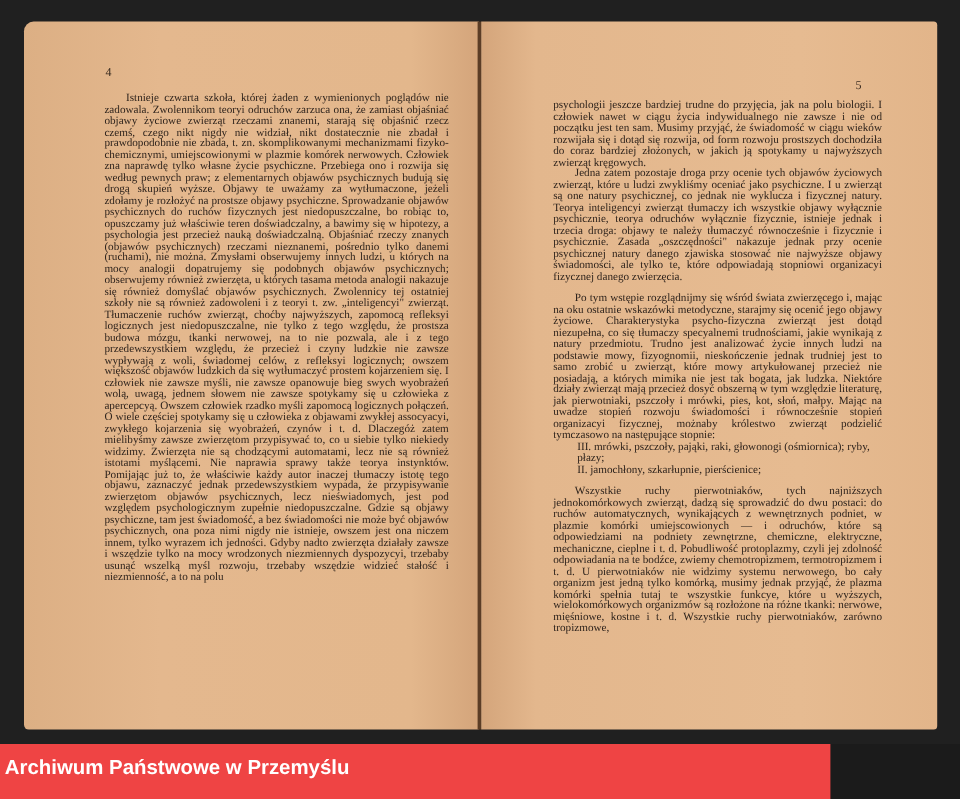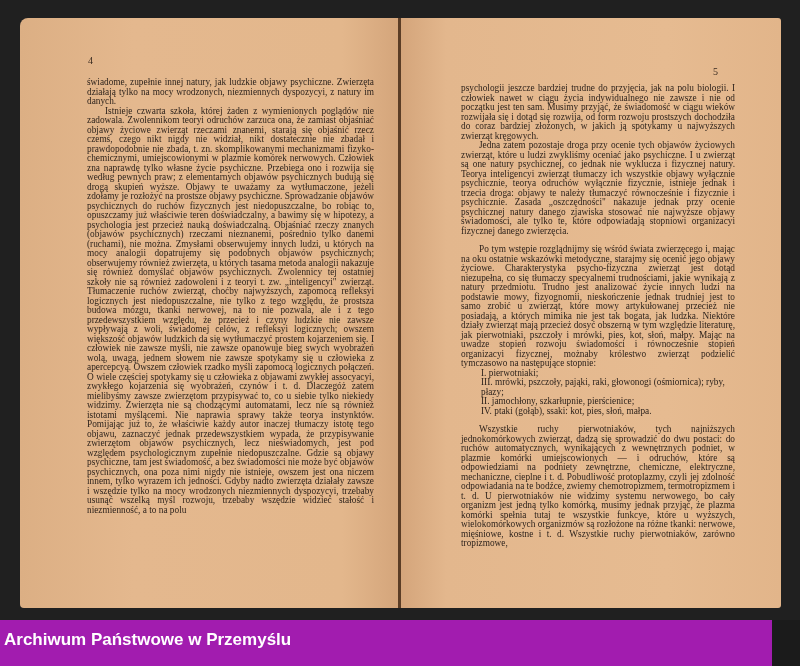--- a/index.html
+++ b/index.html
@@ -15,48 +15,45 @@
   .pn-left { left:88px; top:55px; }
   .pn-right { left:713px; top:66px; }
   .text-block { position:absolute; font-size:9.3px; line-height:9.5px; color:#2e231c; text-align:justify; }
   .tb-left { left:87px; top:78px; width:287px; }
   .tb-right { left:461px; top:84px; width:274px; }
   .para { margin:0; }
   .indent { text-indent:18px; }
   .gap { margin-top:9px; }
   .list { margin:0; padding-left:20px; }
   .list div { text-align:left; }
-  .footer { position:absolute; left:0; top:620px; width:772px; height:46px; background:#a21caf;text-decoration:underline; }
+  .footer { position:absolute; left:0; top:620px; width:692px; height:46px; background:#ef4444;text-decoration:underline; }
   .footer-text { position:absolute; left:4px; top:10px; font-family:"Liberation Sans", sans-serif; font-weight:bold; font-size:17px; color:#ffffff; }
 </style>
 </head>
 <body>
 
 <div class="scan"></div>
 
 <div class="page page-left"></div>
 <div class="gutter"></div>
 <div class="page page-right"></div>
 
 <div class="page-number pn-left">4</div>
 <div class="page-number pn-right">5</div>
 
 <div class="text-block tb-left">
-  <p class="para">świadome, zupełnie innej natury, jak ludzkie objawy psychiczne. Zwierzęta działają tylko na mocy wrodzonych, niezmiennych dyspozycyi, z natury im danych.</p>
   <p class="para indent">Istnieje czwarta szkoła, której żaden z wymienionych poglądów nie zadowala. Zwolennikom teoryi odruchów zarzuca ona, że zamiast objaśniać objawy życiowe zwierząt rzeczami znanemi, starają się objaśnić rzecz czemś, czego nikt nigdy nie widział, nikt dostatecznie nie zbadał i prawdopodobnie nie zbada, t. zn. skomplikowanymi mechanizmami fizyko-chemicznymi, umiejscowionymi w plazmie komórek nerwowych. Człowiek zna naprawdę tylko własne życie psychiczne. Przebiega ono i rozwija się według pewnych praw; z elementarnych objawów psychicznych budują się drogą skupień wyższe. Objawy te uważamy za wytłumaczone, jeżeli zdołamy je rozłożyć na prostsze objawy psychiczne. Sprowadzanie objawów psychicznych do ruchów fizycznych jest niedopuszczalne, bo robiąc to, opuszczamy już właściwie teren doświadczalny, a bawimy się w hipotezy, a psychologia jest przecież nauką doświadczalną. Objaśniać rzeczy znanych (objawów psychicznych) rzeczami nieznanemi, pośrednio tylko danemi (ruchami), nie można. Zmysłami obserwujemy innych ludzi, u których na mocy analogii dopatrujemy się podobnych objawów psychicznych; obserwujemy również zwierzęta, u których tasama metoda analogii nakazuje się również domyślać objawów psychicznych. Zwolennicy tej ostatniej szkoły nie są również zadowoleni i z teoryi t. zw. „inteligencyi" zwierząt. Tłumaczenie ruchów zwierząt, choćby najwyższych, zapomocą refleksyi logicznych jest niedopuszczalne, nie tylko z tego względu, że prostsza budowa mózgu, tkanki nerwowej, na to nie pozwala, ale i z tego przedewszystkiem względu, że przecież i czyny ludzkie nie zawsze wypływają z woli, świadomej celów, z refleksyi logicznych; owszem większość objawów ludzkich da się wytłumaczyć prostem kojarzeniem się. I człowiek nie zawsze myśli, nie zawsze opanowuje bieg swych wyobrażeń wolą, uwagą, jednem słowem nie zawsze spotykamy się u człowieka z apercepcyą. Owszem człowiek rzadko myśli zapomocą logicznych połączeń. O wiele częściej spotykamy się u człowieka z objawami zwykłej assocyacyi, zwykłego kojarzenia się wyobrażeń, czynów i t. d. Dlaczegóż zatem mielibyśmy zawsze zwierzętom przypisywać to, co u siebie tylko niekiedy widzimy. Zwierzęta nie są chodzącymi automatami, lecz nie są również istotami myślącemi. Nie naprawia sprawy także teorya instynktów. Pomijając już to, że właściwie każdy autor inaczej tłumaczy istotę tego objawu, zaznaczyć jednak przedewszystkiem wypada, że przypisywanie zwierzętom objawów psychicznych, lecz nieświadomych, jest pod względem psychologicznym zupełnie niedopuszczalne. Gdzie są objawy psychiczne, tam jest świadomość, a bez świadomości nie może być objawów psychicznych, ona poza nimi nigdy nie istnieje, owszem jest ona niczem innem, tylko wyrazem ich jedności. Gdyby nadto zwierzęta działały zawsze i wszędzie tylko na mocy wrodzonych niezmiennych dyspozycyi, trzebaby usunąć wszelką myśl rozwoju, trzebaby wszędzie widzieć stałość i niezmienność, a to na polu</p>
 </div>
 
 <div class="text-block tb-right">
   <p class="para">psychologii jeszcze bardziej trudne do przyjęcia, jak na polu biologii. I człowiek nawet w ciągu życia indywidualnego nie zawsze i nie od początku jest ten sam. Musimy przyjąć, że świadomość w ciągu wieków rozwijała się i dotąd się rozwija, od form rozwoju prostszych dochodziła do coraz bardziej złożonych, w jakich ją spotykamy u najwyższych zwierząt kręgowych.</p>
   <p class="para indent">Jedna zatem pozostaje droga przy ocenie tych objawów życiowych zwierząt, które u ludzi zwykliśmy oceniać jako psychiczne. I u zwierząt są one natury psychicznej, co jednak nie wyklucza i fizycznej natury. Teorya inteligencyi zwierząt tłumaczy ich wszystkie objawy wyłącznie psychicznie, teorya odruchów wyłącznie fizycznie, istnieje jednak i trzecia droga: objawy te należy tłumaczyć równocześnie i fizycznie i psychicznie. Zasada „oszczędności" nakazuje jednak przy ocenie psychicznej natury danego zjawiska stosować nie najwyższe objawy świadomości, ale tylko te, które odpowiadają stopniowi organizacyi fizycznej danego zwierzęcia.</p>
   <p class="para indent gap">Po tym wstępie rozglądnijmy się wśród świata zwierzęcego i, mając na oku ostatnie wskazówki metodyczne, starajmy się ocenić jego objawy życiowe. Charakterystyka psycho-fizyczna zwierząt jest dotąd niezupełna, co się tłumaczy specyalnemi trudnościami, jakie wynikają z natury przedmiotu. Trudno jest analizować życie innych ludzi na podstawie mowy, fizyognomii, nieskończenie jednak trudniej jest to samo zrobić u zwierząt, które mowy artykułowanej przecież nie posiadają, a których mimika nie jest tak bogata, jak ludzka. Niektóre działy zwierząt mają przecież dosyć obszerną w tym względzie literaturę, jak pierwotniaki, pszczoły i mrówki, pies, kot, słoń, małpy. Mając na uwadze stopień rozwoju świadomości i równocześnie stopień organizacyi fizycznej, możnaby królestwo zwierząt podzielić tymczasowo na następujące stopnie:</p>
   <div class="list">
-    <div>I. pierwotniaki;</div>
     <div>III. mrówki, pszczoły, pająki, raki, głowonogi (ośmiornica); ryby, płazy;</div>
     <div>II. jamochłony, szkarłupnie, pierścienice;</div>
-    <div>IV. ptaki (gołąb), ssaki: kot, pies, słoń, małpa.</div>
   </div>
   <p class="para indent gap">Wszystkie ruchy pierwotniaków, tych najniższych jednokomórkowych zwierząt, dadzą się sprowadzić do dwu postaci: do ruchów automatycznych, wynikających z wewnętrznych podniet, w plazmie komórki umiejscowionych — i odruchów, które są odpowiedziami na podniety zewnętrzne, chemiczne, elektryczne, mechaniczne, cieplne i t. d. Pobudliwość protoplazmy, czyli jej zdolność odpowiadania na te bodźce, zwiemy chemotropizmem, termotropizmem i t. d. U pierwotniaków nie widzimy systemu nerwowego, bo cały organizm jest jedną tylko komórką, musimy jednak przyjąć, że plazma komórki spełnia tutaj te wszystkie funkcye, które u wyższych, wielokomórkowych organizmów są rozłożone na różne tkanki: nerwowe, mięśniowe, kostne i t. d. Wszystkie ruchy pierwotniaków, zarówno tropizmowe,</p>
 </div>
 
 <div class="footer">
   <div class="footer-text">Archiwum Państwowe w Przemyślu</div>
 </div>
 
 </body></html>

